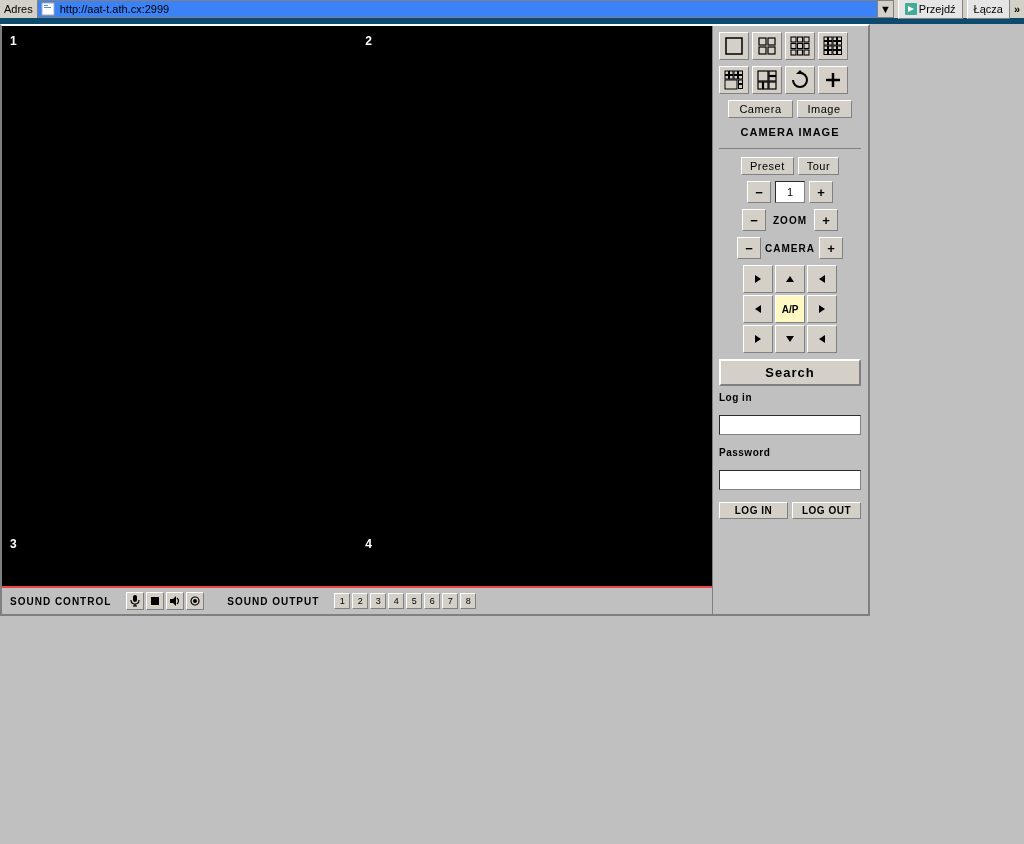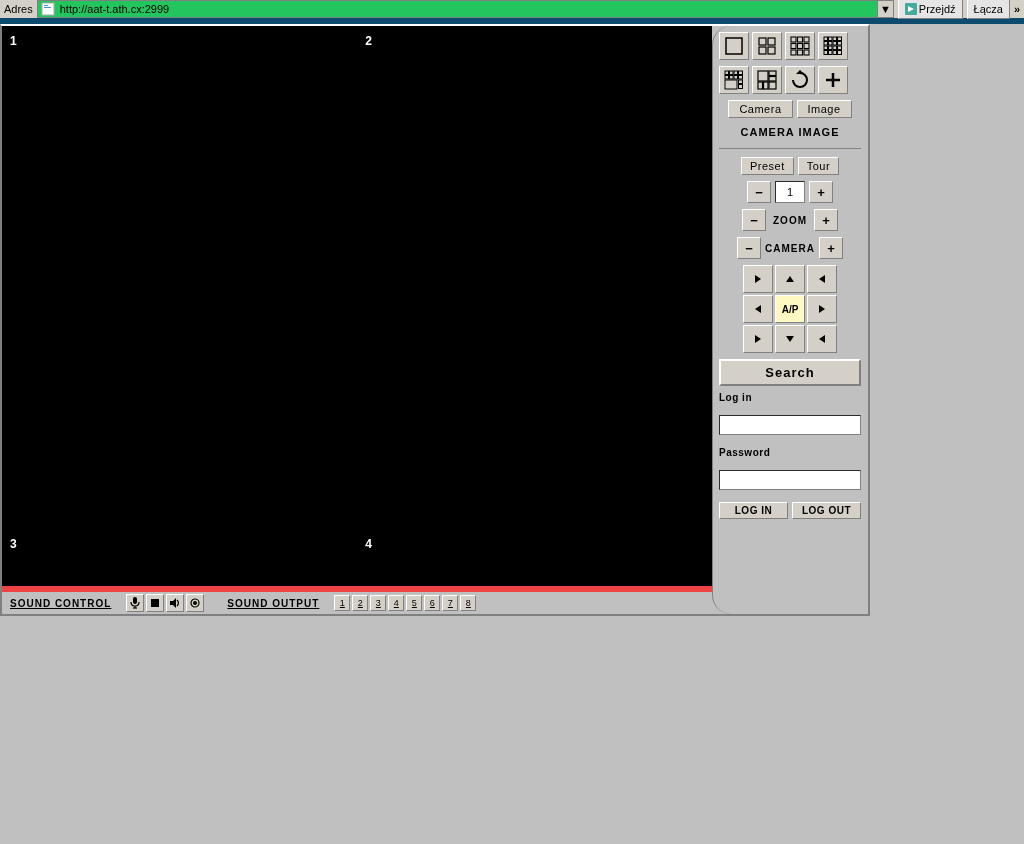--- a/index.html
+++ b/index.html
@@ -18,21 +18,21 @@
       align-items: center;
       padding: 2px 4px;
       gap: 4px;
       height: 24px;
     }
     .address-bar-container {
       display: flex;
       flex: 1;
       align-items: center;
       border: 1px solid #808080;
-      background: #22c55e;
+      background: #3b82f6;
       height: 18px;
     }
     .browser-icon {
       width: 16px;
       height: 16px;
       margin: 0 2px;
       display: flex;
       align-items: center;
       justify-content: center;
     }
@@ -142,21 +142,20 @@
 
     
     .right-panel {
       width: 155px;
       padding: 6px;
       display: flex;
       flex-direction: column;
       gap: 6px;
       background: #c0c0c0;
       border-left: 1px solid #808080;
-      border-radius: 19px;
     }
 
     
     .grid-row {
       display: flex;
       gap: 3px;
     }
     .grid-btn {
       width: 30px;
       height: 28px;
@@ -374,21 +373,21 @@
 <div style="display:flex; width:870px; border:2px solid #808080; border-top: 2px solid #fff; background:#c0c0c0;">
 
   <div style="position:relative; flex-shrink:0;">
     <div class="camera-view">
       <span class="corner-label corner-tl">1</span>
       <span class="corner-label corner-tr">2</span>
       <span class="corner-label corner-bl">3</span>
       <span class="corner-label corner-br">4</span>
     </div>
 
-    <div style="width:710px; height:28px; background:#c0c0c0; border-top:6px solid #ef4444; display:flex; align-items:center; padding:0 8px; gap:15px;text-decoration:underline;">
+    <div style="width:710px; height:28px; background:#c0c0c0; border-top:2px solid #ef4444; display:flex; align-items:center; padding:0 8px; gap:15px;">
       <span class="sound-label">SOUND CONTROL</span>
       <div class="sound-icons">
         <div class="icon-btn" title="Microphone">
           <svg width="10" height="12" viewBox="0 0 10 12">
               <rect x="3" y="0" width="4" height="7" rx="2" fill="#000"></rect>
               <path d="M1 5 Q1 9 5 9 Q9 9 9 5" stroke="#000" stroke-width="1.2" fill="none"></path>
               <line x1="5" y1="9" x2="5" y2="11" stroke="#000" stroke-width="1.2"></line>
               <line x1="3" y1="11" x2="7" y2="11" stroke="#000" stroke-width="1.2"></line>
             </svg>
         </div>

